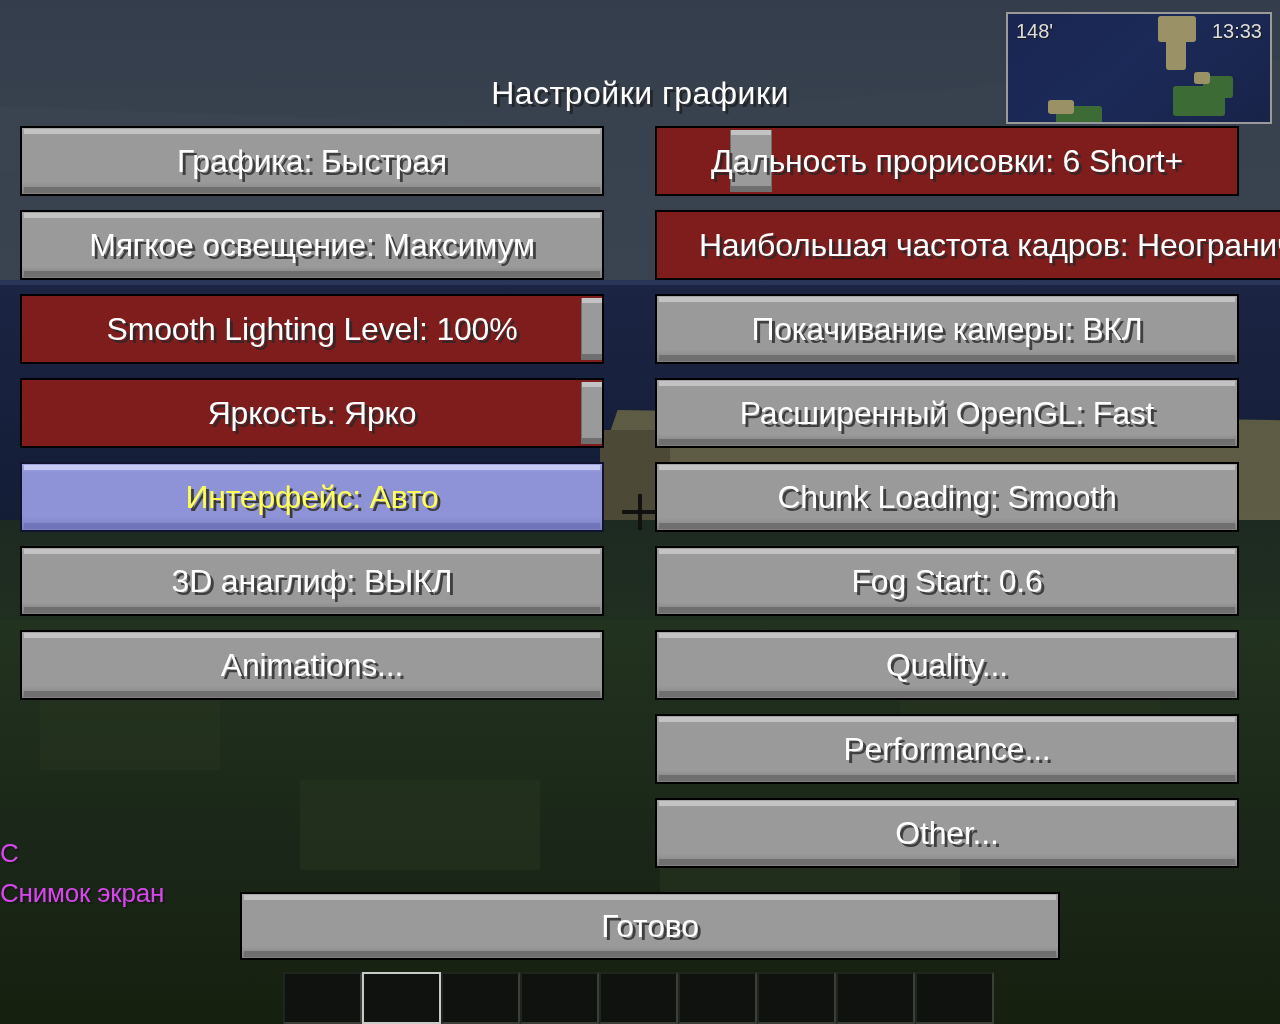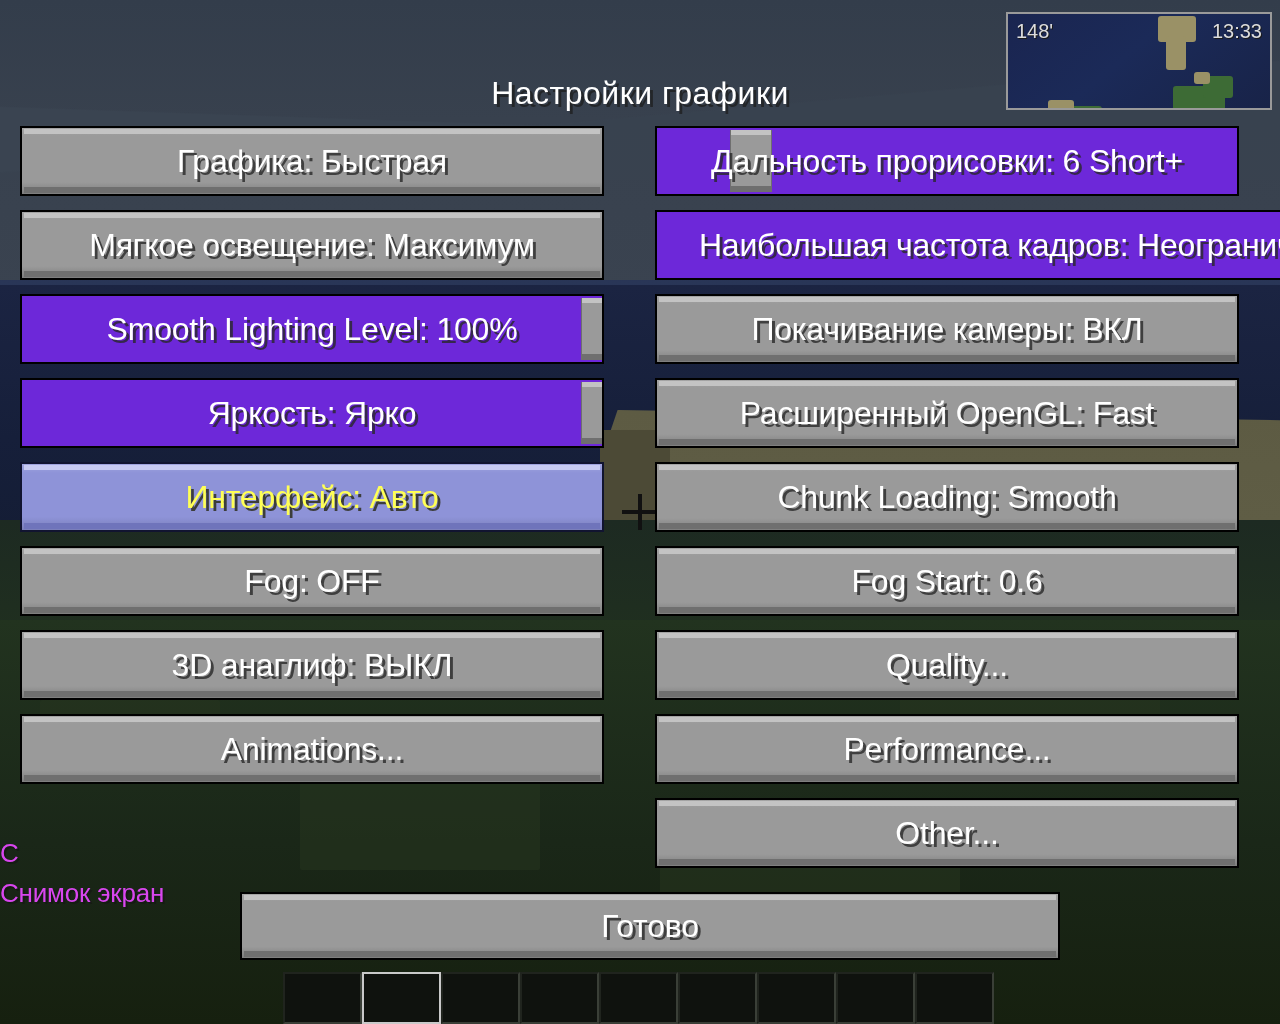--- a/index.html
+++ b/index.html
@@ -64,21 +64,21 @@
   }
   #crosshair::before, #crosshair::after {
     content:""; position:absolute; background:#111; 
   }
   #crosshair::before { left:-18px; top:-2px; width:36px; height:4px; }
   #crosshair::after  { left:-2px; top:-18px; width:4px; height:36px; }
 
   
   #minimap {
     position:absolute; right:8px; top:12px;
-    width:266px; height:98px;
+    width:266px; height:112px;
     border:2px solid #9a9a9a;
     background:#000000;
     overflow:hidden;
   }
   .mm-water {
     position:absolute; inset:0;
     background: linear-gradient(140deg,#1a2550 0%, #1b2a58 45%, #182348 100%);
   }
   .mm-land {
     position:absolute; background:#3d6b35; border-radius:3px;
@@ -154,21 +154,21 @@
   .mcbtn .lbl {
     position:relative; z-index:3;
     font-size:32px; color:#ffffff;
     text-shadow:3px 3px 0 rgba(40,40,40,.8);
     white-space:nowrap;
     letter-spacing:-.2px;
   }
 
   
   .mcbtn.slider {
-    background:#6d28d9;
+    background:#7f1d1d;
     background-image:none;
   }
   .mcbtn.slider::before, .mcbtn.slider::after { display:none; }
   .mcbtn.slider .handle {
     position:absolute; top:2px; bottom:2px; width:42px;
     background:#9a9a9a;
     z-index:2;
     border-left:1px solid #6f6f6f; border-right:1px solid #6f6f6f;
   }
   .mcbtn.slider .handle::before {
@@ -263,23 +263,20 @@
         <span class="lbl">Smooth Lighting Level: 100%</span>
       </div>
       <div class="mcbtn slider">
         <div class="handle" style="left: 559px;"></div>
         <span class="lbl">Яркость: Ярко</span>
       </div>
       <div class="mcbtn hovered">
         <span class="lbl">Интерфейс: Авто</span>
       </div>
       <div class="mcbtn">
-        <span class="lbl">Fog: OFF</span>
-      </div>
-      <div class="mcbtn">
         <span class="lbl">3D анаглиф: ВЫКЛ</span>
       </div>
       <div class="mcbtn">
         <span class="lbl">Animations...</span>
       </div>
     </div>
   <div class="col" id="col-right">
       <div class="mcbtn slider">
         <div class="handle" style="left: 73px;"></div>
         <span class="lbl">Дальность прорисовки: 6 Short+</span>

